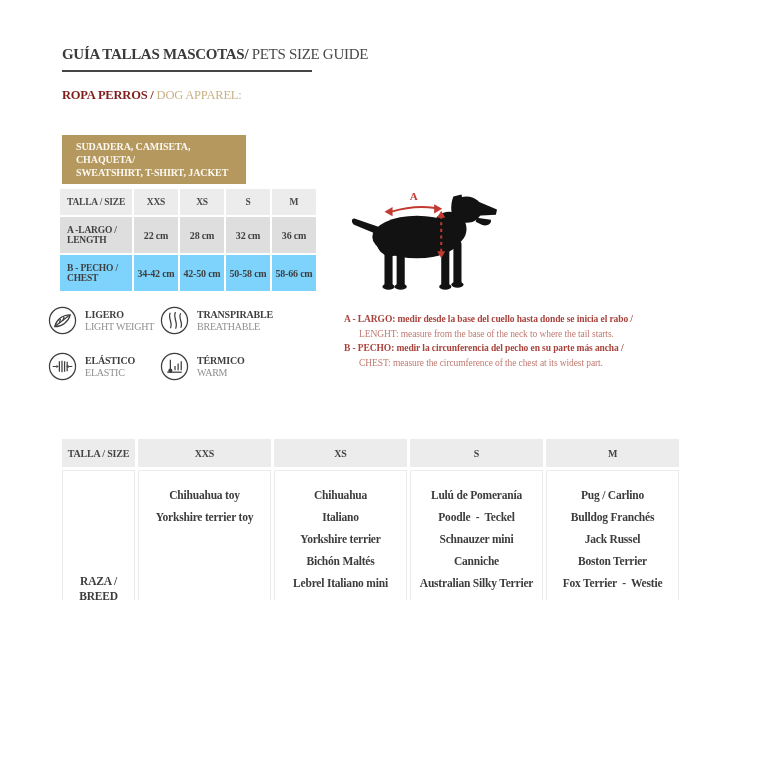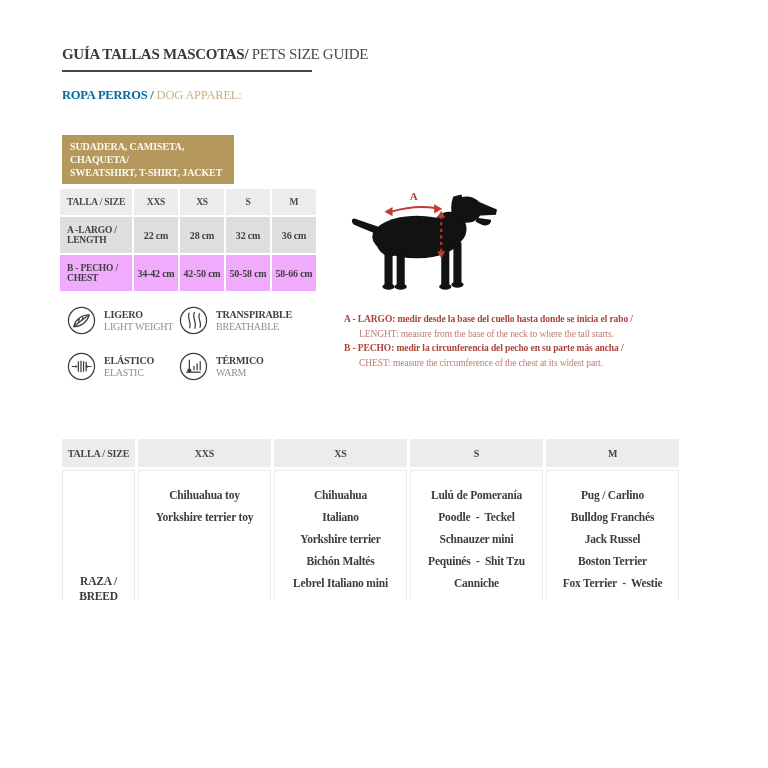--- a/index.html
+++ b/index.html
@@ -4,37 +4,37 @@
 <style>
   html,body{margin:0;padding:0;background:#fff;}
   .page{position:relative;width:768px;height:600px;background:#ffffff;overflow:hidden;
         font-family:Liberation Serif, serif;color:#3f3f3f;}
   
   .title{position:absolute;left:62px;top:46px;width:250px;font-size:15px;letter-spacing:-0.3px;
          padding-bottom:7px;border-bottom:2px solid #454545;white-space:nowrap;}
   .title .es{font-weight:bold;color:#3b3b3b;}
   .title .en{font-weight:400;color:#4a4a4a;}
   .subtitle{position:absolute;left:62px;top:88px;font-size:12.5px;letter-spacing:-0.2px;white-space:nowrap;}
-  .subtitle .es{font-weight:bold;color:#0369a1;}
+  .subtitle .es{font-weight:bold;color:#7f1d1d;}
   .subtitle .en{font-weight:400;color:#c8b184;}
   
   .banner{position:absolute;left:62px;top:135px;width:156px;background:#b5985e;color:#fbf9f2;
-          font-size:10px;font-weight:bold;line-height:13px;padding:5px 8px;letter-spacing:-0.1px;}
+          font-size:10px;font-weight:bold;line-height:13px;padding:5px 14px;letter-spacing:-0.1px;}
   
   .size-table{position:absolute;left:60px;top:189px;display:grid;
               grid-template-columns:72px 44px 44px 44px 44px;
               grid-template-rows:26px 36px 36px;gap:2px;}
   .size-table .cell{display:flex;align-items:center;justify-content:center;
                     font-size:10px;font-weight:bold;color:#3f3f3f;letter-spacing:-0.2px;}
   .size-table .head{background:#ececec;color:#4a4a4a;font-size:9.5px;}
   .size-table .rowa{background:#dedede;}
-  .size-table .rowb{background:#f0abfc;}
+  .size-table .rowb{background:#7dd3fc;}
   .size-table .lab{justify-content:flex-start;padding-left:7px;font-size:9.5px;}
   
-  .features{position:absolute;left:67px;top:306px;display:grid;
+  .features{position:absolute;left:48px;top:306px;display:grid;
             grid-template-columns:112px 160px;row-gap:17px;}
   .feature{display:flex;align-items:center;gap:8px;}
   .feature svg{flex:0 0 auto;}
   .flabel{font-size:10px;line-height:11.5px;letter-spacing:-0.2px;}
   .flabel .l1{font-weight:bold;color:#3f3f3f;}
   .flabel .l2{font-weight:400;color:#8f8f8f;}
   
   .diagram{position:absolute;left:348px;top:184px;width:152px;height:110px;}
   
   .notes{position:absolute;left:344px;top:312px;width:390px;font-size:9.5px;line-height:14.5px;
@@ -256,21 +256,20 @@
             <rect x="46" y="63" width="5" height="22" rx="2.5"></rect>
           </g>
         </svg>
       </div>
     </div>
 
     <div class="breed-cell">
       <div class="breed-line">Lulú de Pomeranía</div>
       <div class="breed-line">Poodle  -  Teckel</div>
       <div class="breed-line">Schnauzer mini</div>
-      <div class="breed-line">Pequinés  -  Shit Tzu</div>
       <div class="breed-line">Canniche</div>
       <div class="breed-line">Australian Silky Terrier</div>
       <div class="dog-slot" style="padding-bottom:6px;">
         <svg width="92" height="85" viewBox="0 0 100 92">
           <g fill="#141414">
             <polygon points="62,15 67,3 75,13"></polygon>
             <polygon points="79,12 86,2 90,15"></polygon>
             <ellipse cx="75" cy="23" rx="12" ry="10"></ellipse>
             <path d="M85 24 L97 29 L85 33 Z"></path>
             <ellipse cx="50" cy="52" rx="29" ry="24"></ellipse>

